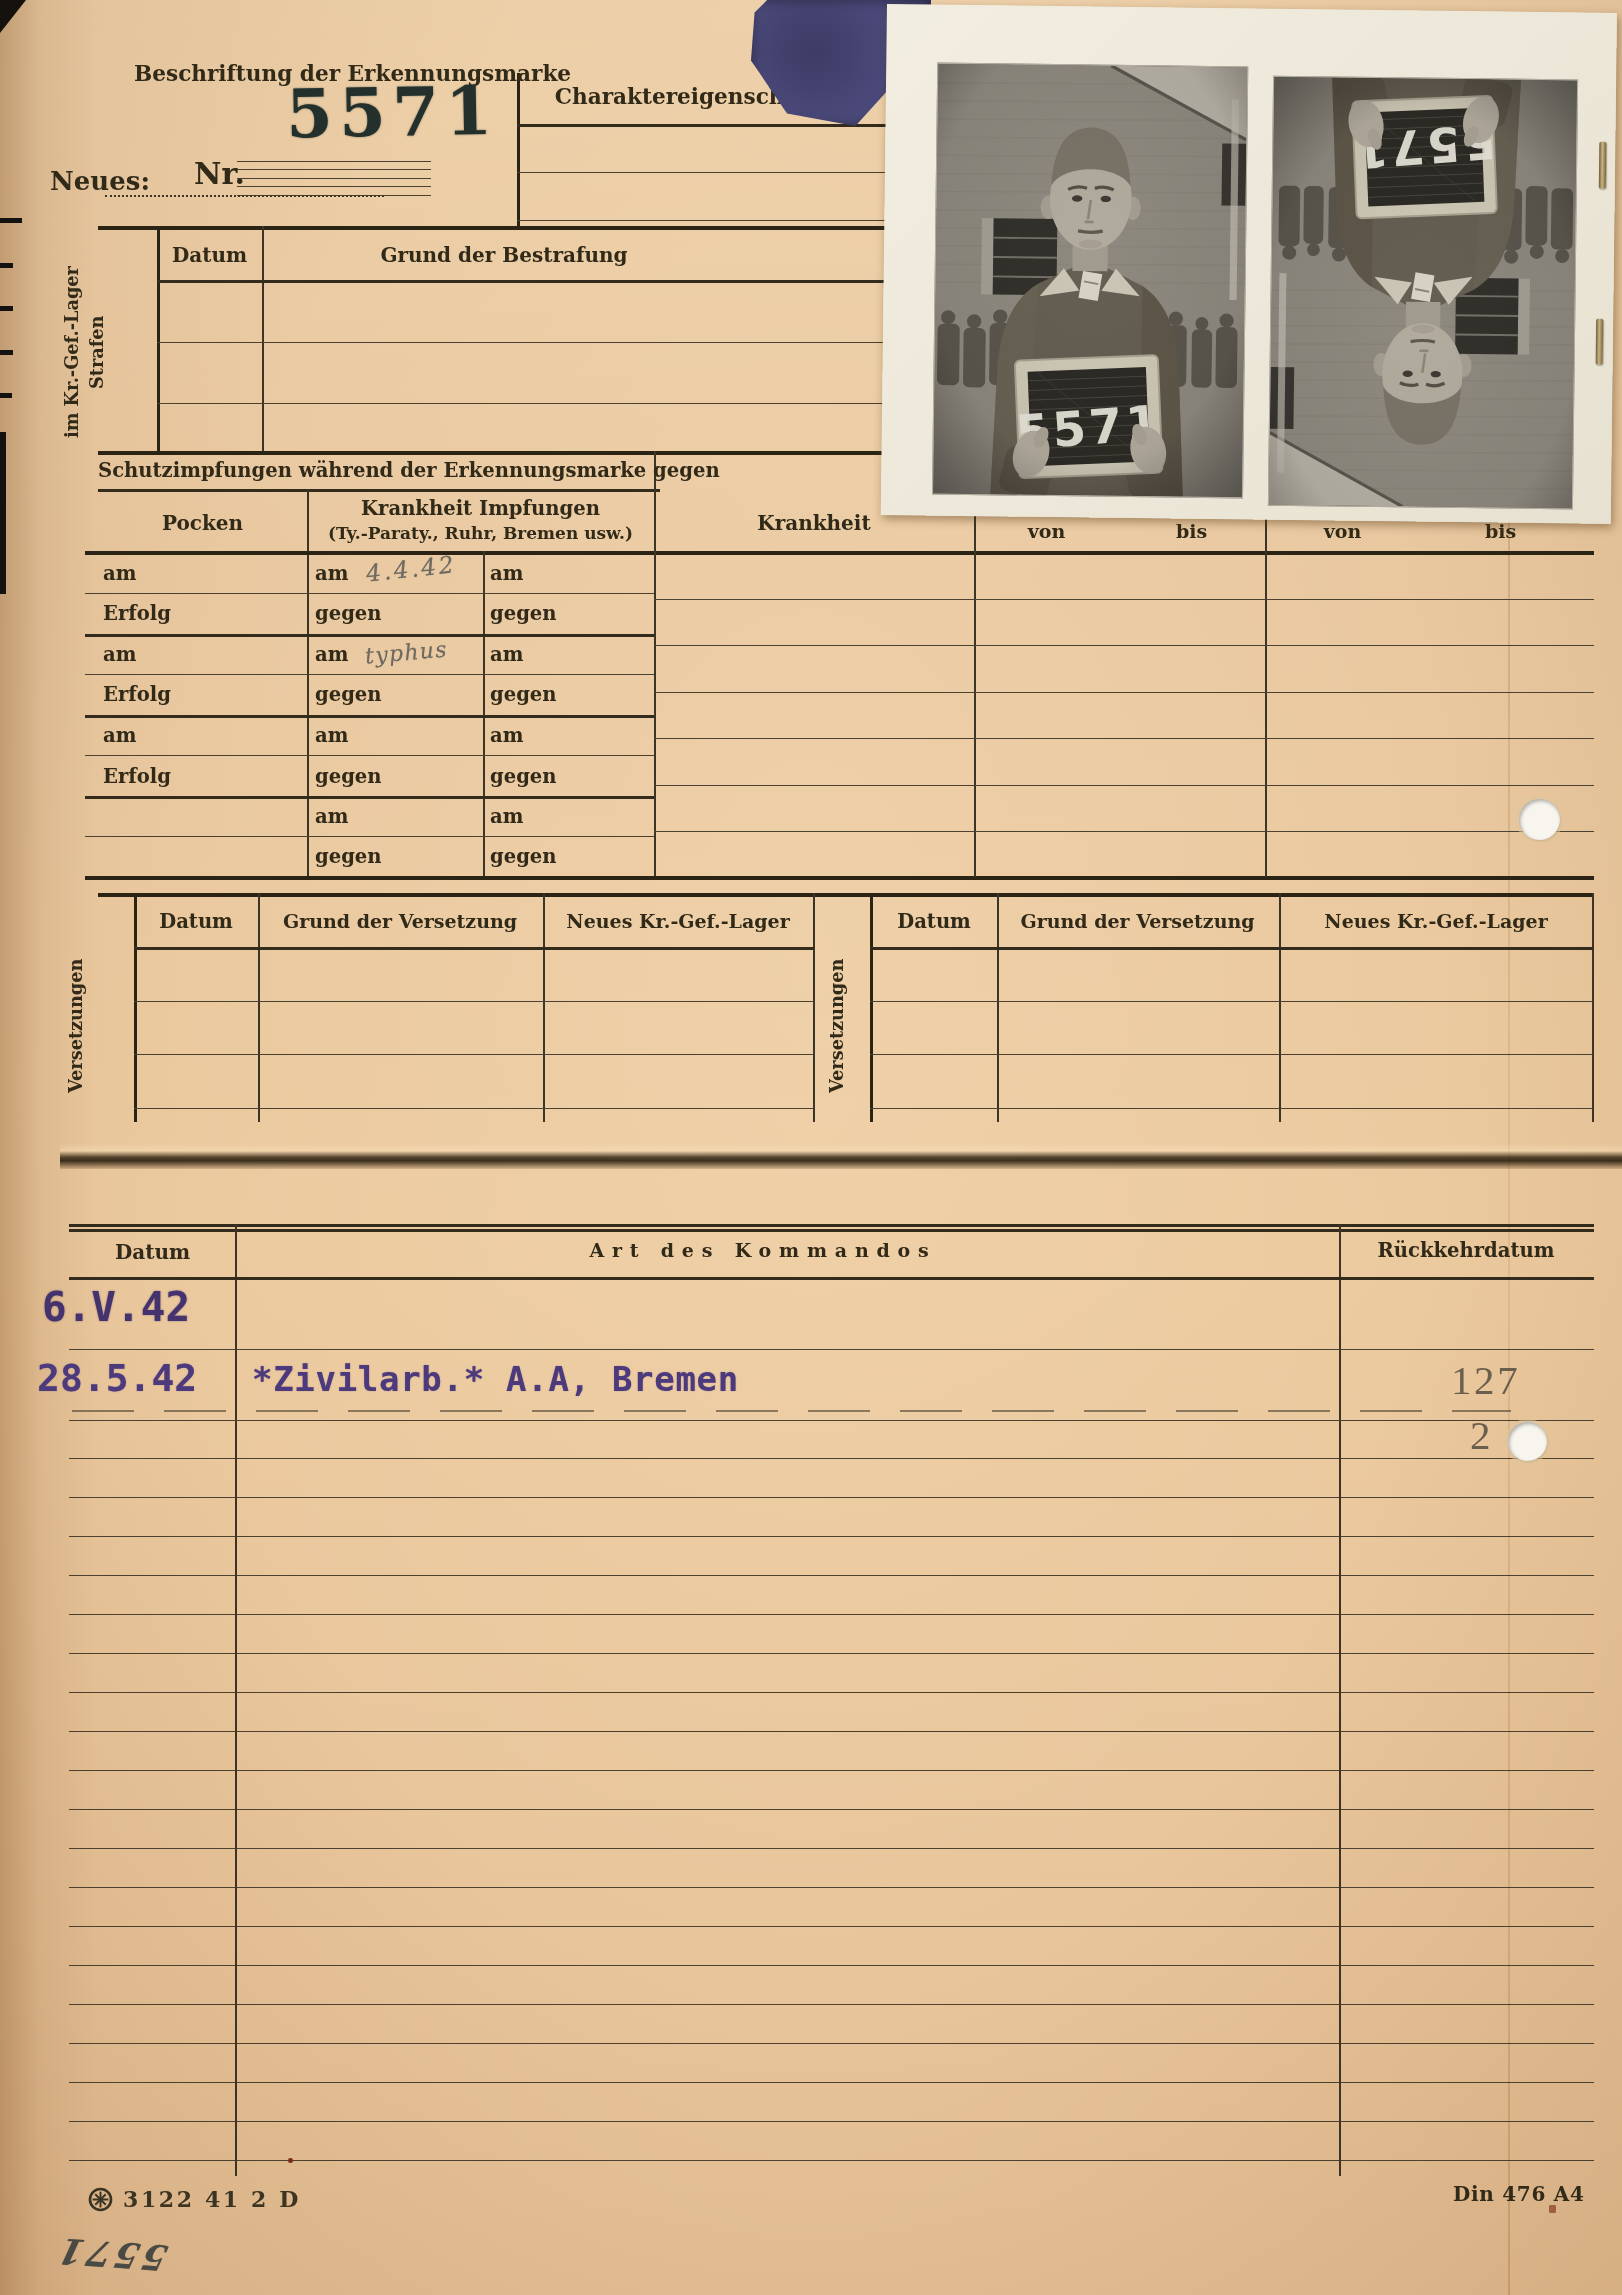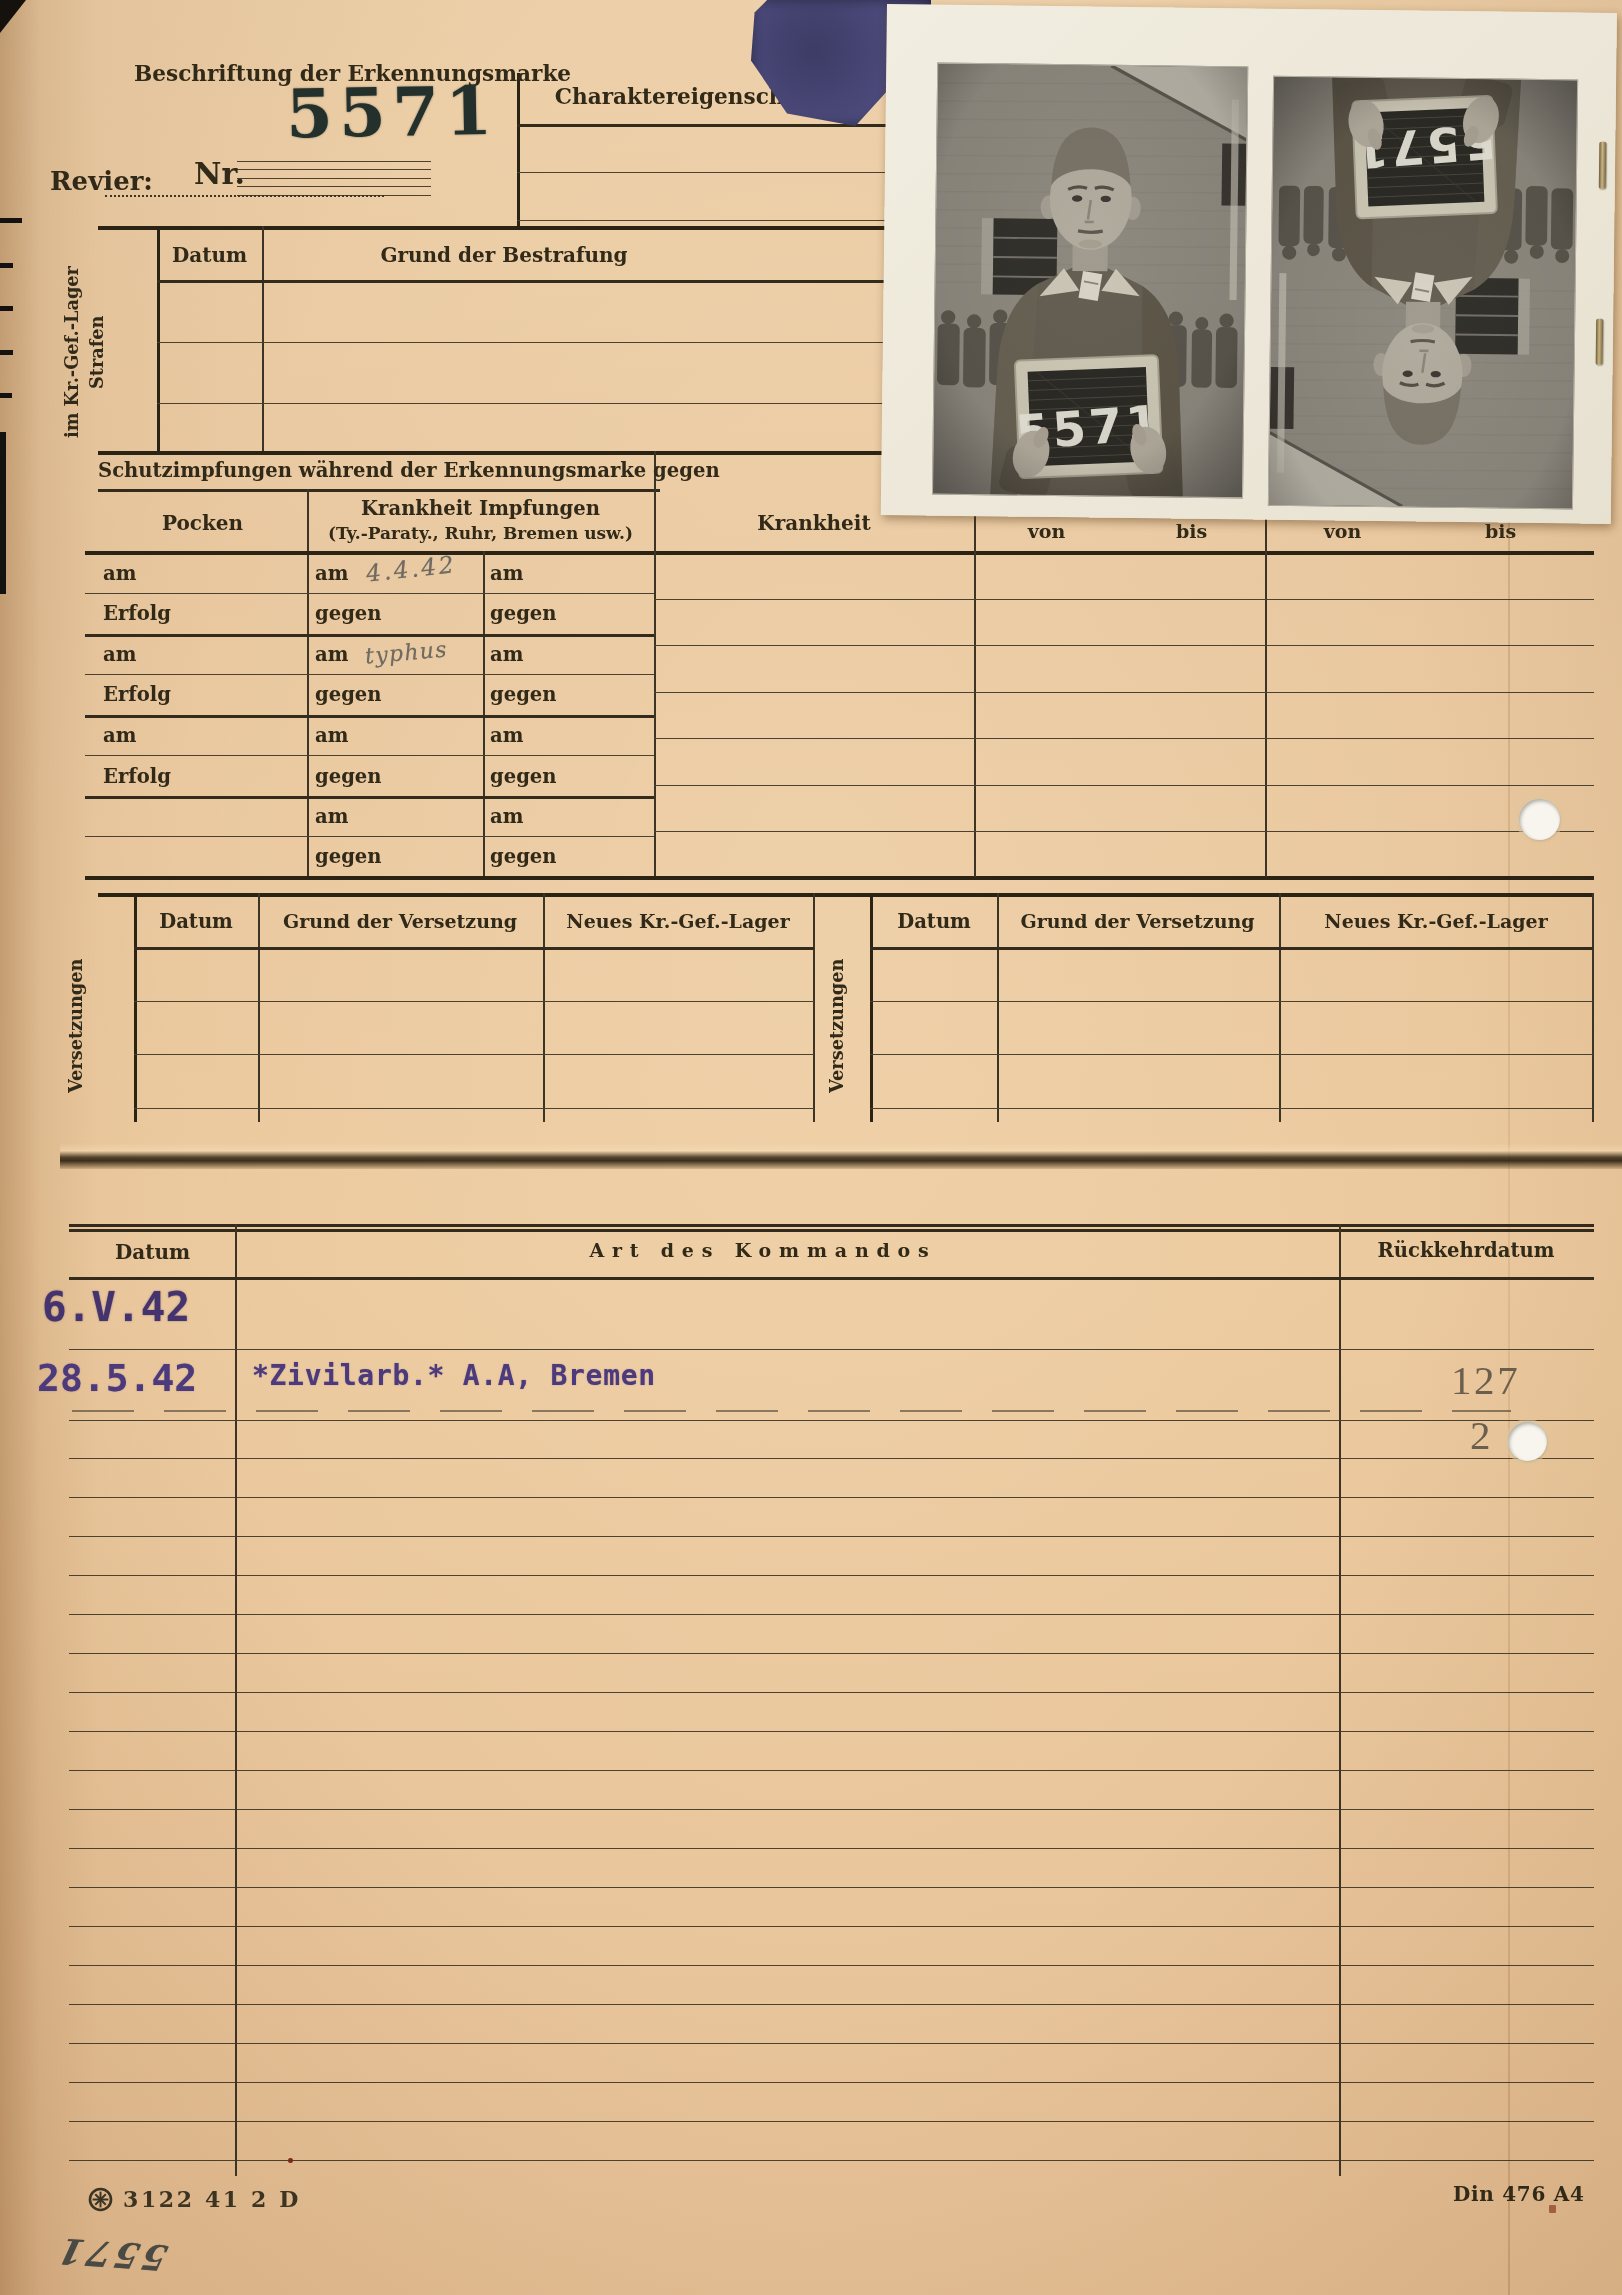--- a/index.html
+++ b/index.html
@@ -66,21 +66,21 @@
 
   <div class="frak ctr" style="left:134px;top:61px;width:340px;font-size:21.6px;">Beschriftung der Erkennungsmarke</div>
   <div class="frak" style="left:194px;top:156px;font-size:30px;">Nr.</div>
 
   <div class="hline thin" style="left:237px;top:161px;width:194px;"></div>
   <div class="hline thin" style="left:237px;top:169px;width:194px;"></div>
   <div class="hline thin" style="left:237px;top:178px;width:194px;"></div>
   <div class="hline thin" style="left:237px;top:186px;width:194px;"></div>
   <div class="hline thin" style="left:237px;top:195px;width:194px;"></div>
   <div class="frak ctr" style="left:286px;top:73px;width:177px;font-size:67px;letter-spacing:6.5px;color:#23302b;transform:rotate(-1deg);text-shadow:0 0 2px rgba(35,48,43,.6);z-index:4;">5571</div>
-  <div class="frak" style="left:50px;top:166px;font-size:26px;">Revier:</div>
+  <div class="frak" style="left:50px;top:166px;font-size:26px;">Neues:</div>
   <div class="dotline" style="left:105px;top:169px;width:279px;height:26px;"></div>
 
   <div class="vline thick" style="left:517px;top:73px;height:154px;"></div>
   <div class="frak ctr" style="left:523px;top:84px;width:356px;font-size:21.6px;">Charaktereigenschaften</div>
   <div class="hline med" style="left:517px;top:124px;width:381px;"></div>
   <div class="hline thin" style="left:517px;top:172px;width:381px;"></div>
   <div class="hline thin" style="left:517px;top:220px;width:381px;"></div>
 
   <div class="frak vert ctr" style="left:39px;top:254px;height:196px;width:71px;font-size:17.7px;"><span>Strafen</span><br><span>im Kr.-Gef.-Lager</span></div>
   <div class="hline thick" style="left:98px;top:226px;width:793px;"></div>
@@ -188,21 +188,21 @@
   <div class="vline" style="left:1339px;top:1224px;height:952px;"></div>
   <div class="frak ctr" style="left:69px;top:1240px;width:167px;font-size:20px;">Datum</div>
   <div class="frak ctr" style="left:235px;top:1239px;width:1056px;font-size:19px;letter-spacing:7.8px;">Art des Kommandos</div>
   <div class="frak ctr" style="left:1339px;top:1239px;width:254px;font-size:19.6px;">Rückkehrdatum</div>
   <div class="hline med" style="left:69px;top:1277px;width:1525px;"></div>
 
   <div class="stamp" style="left:42px;top:1283px;font-size:41px;">6.V.42</div>
   <div class="hline thin" style="left:69px;top:1349px;width:1525px;"></div>
 
   <div class="typed" style="left:37px;top:1356px;font-size:38px;">28.5.42</div>
-  <div class="typed" style="left:252px;top:1359px;font-size:28px;letter-spacing:0.7px;">*Zivilarb.* A.A, Bremen</div>
+  <div class="typed" style="left:252px;top:1359px;font-size:34px;letter-spacing:0.7px;">*Zivilarb.* A.A, Bremen</div>
   <div class="typedline" style="left:72px;top:1410px;width:1439px;"></div>
   <div class="hline thin" style="left:69px;top:1420px;width:1525px;"></div>
   <div class="marginnum" style="left:1451px;top:1356px;font-size:41px;letter-spacing:2.6px;">127</div>
   <div class="marginnum" style="left:1470px;top:1411px;font-size:41px;">2</div>
 
   <div class="blank-rows"></div>
 
   <div class="hole" style="left:1519px;top:799px;width:41px;height:41px;"></div>
   <div class="hole" style="left:1508px;top:1422px;width:39px;height:39px;"></div>
 

